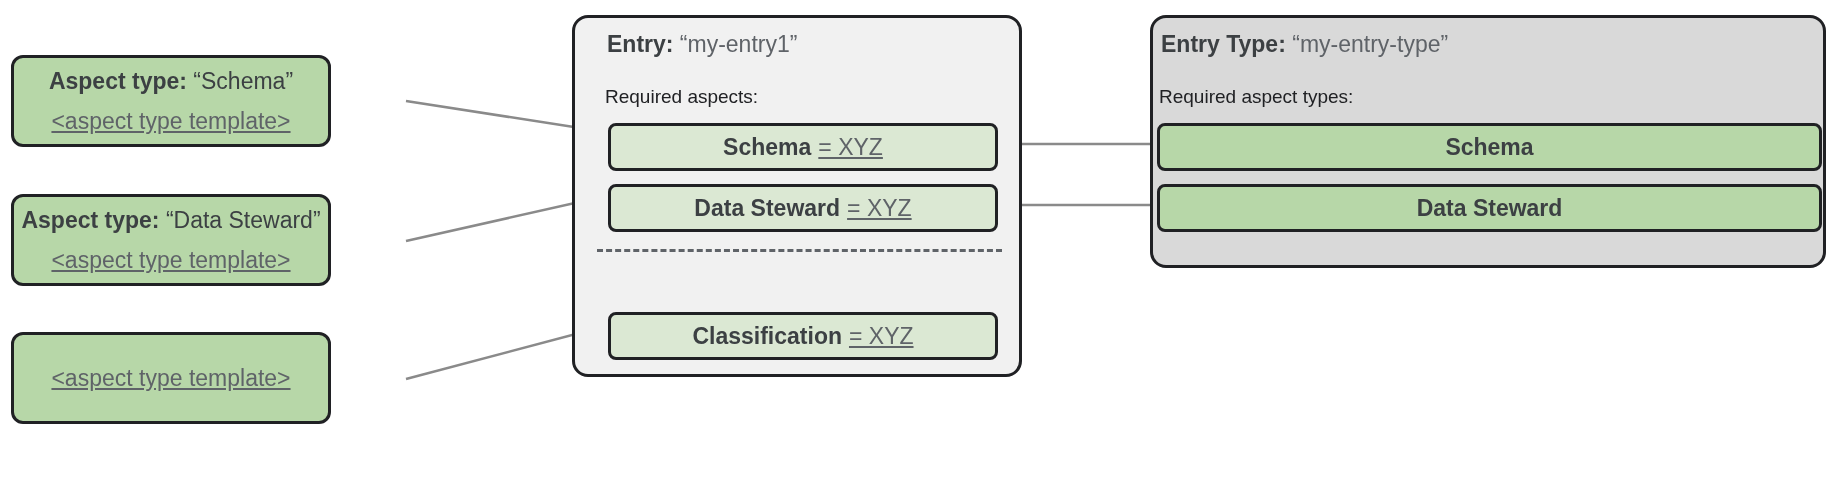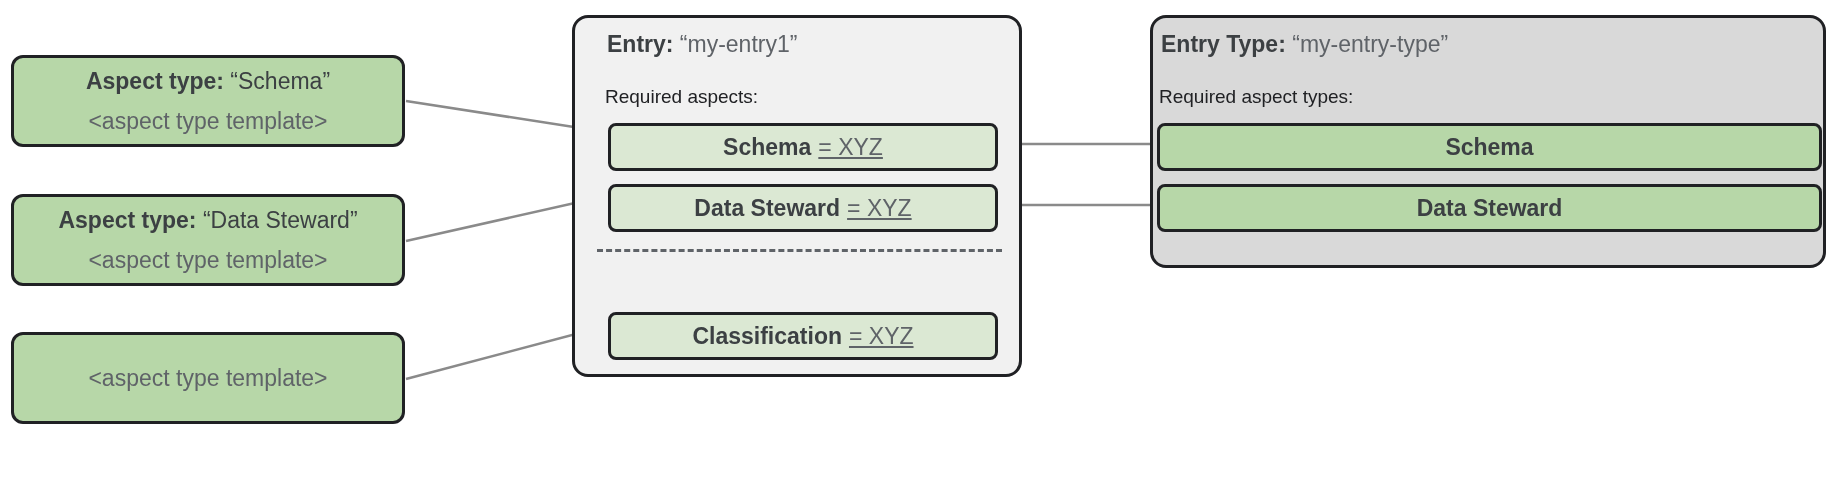--- a/index.html
+++ b/index.html
@@ -33,41 +33,42 @@
     box-sizing: border-box;
     border: 3px solid #202124;
     border-radius: 12px;
     z-index: 2;
   }
 
   
   .aspect-card {
     background: #b7d7a8;
     left: 11px;
-    width: 394px;
+    width: 320px;
     height: 92px;
     display: flex;
     flex-direction: column;
     align-items: center;
     justify-content: center;
     gap: 13px;
   }
   .aspect-card .line1 {
     font-size: 23px;
     color: #3c4043;
     white-space: nowrap;
   }
   .aspect-card .line1 b {
     font-weight: bold;
     color: #3c4043;
   }
   .aspect-card .line2 {
     font-size: 23px;
     color: #5f6368;
     white-space: nowrap;
+    text-decoration: underline;
   }
 
   
   #entry-panel {
     left: 572px;
     top: 15px;
     width: 450px;
     height: 362px;
     background: #f1f1f1;
     border-radius: 16px;

